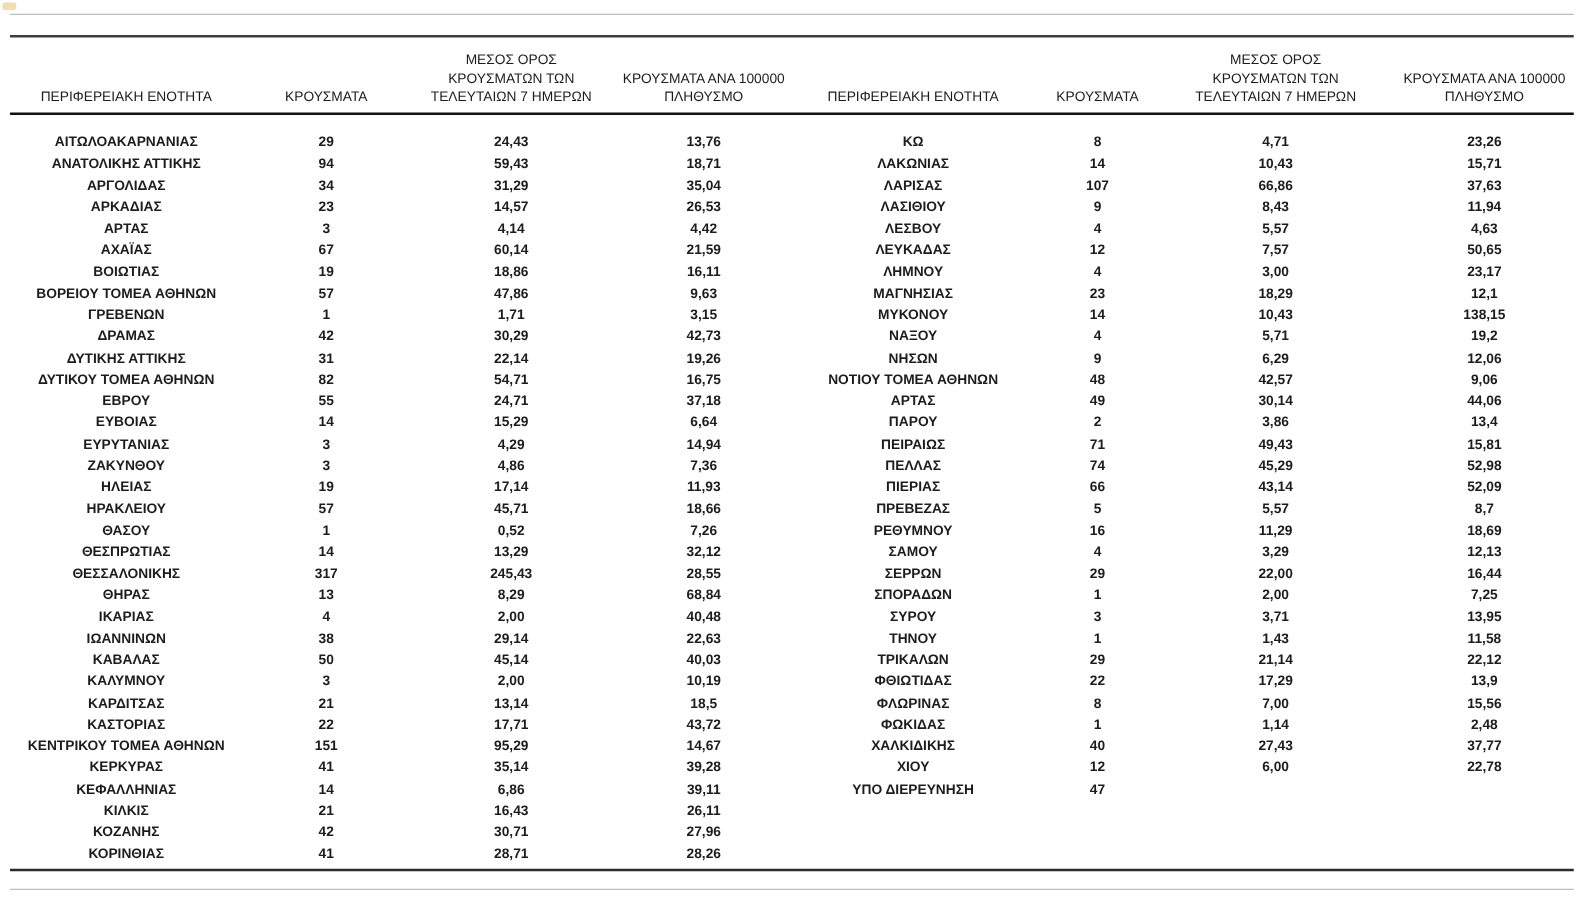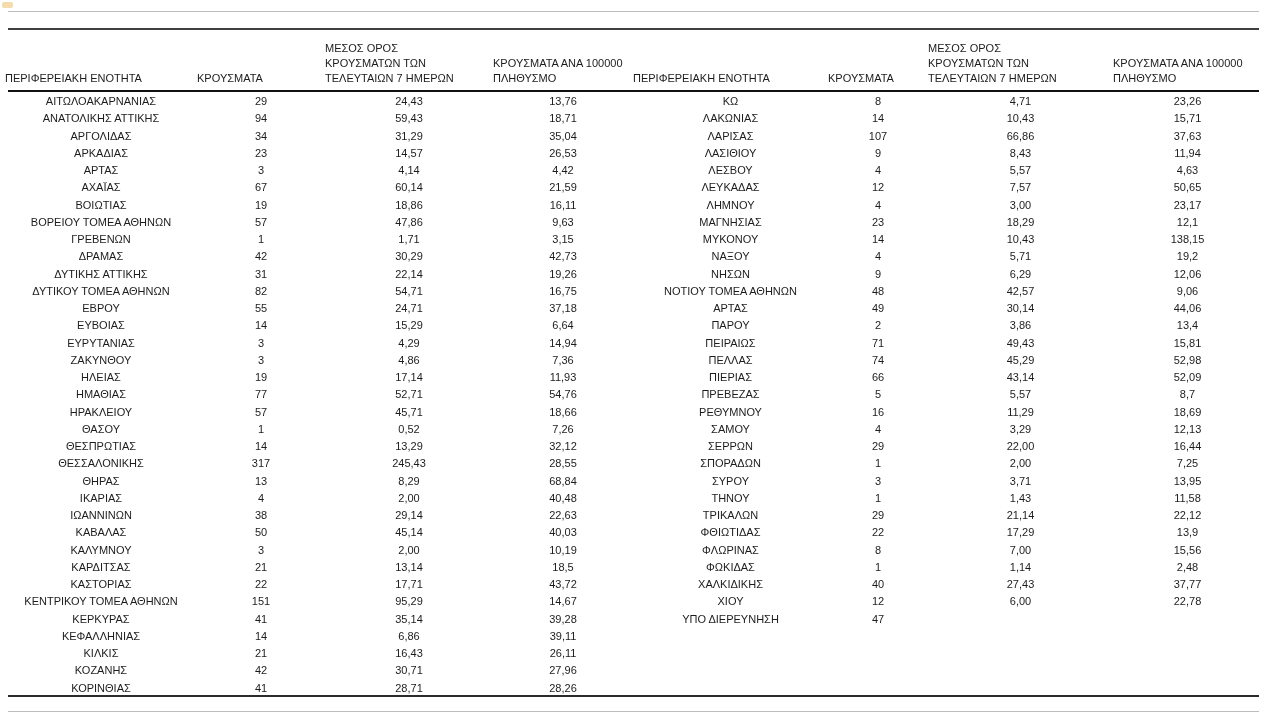--- a/index.html
+++ b/index.html
@@ -30,24 +30,24 @@
   .tbl{flex:0 0 auto;}
   .tbl.left{width:628px;}
   .tbl.right{width:629px;}
 
   .thead,.row{display:grid;}
   .tbl.left .thead,.tbl.left .row{grid-template-columns:192px 128px 168px 140px;}
   .tbl.right .thead,.tbl.right .row{grid-template-columns:195px 100px 185px 149px;}
 
   .thead{height:57px;align-items:end;padding-bottom:4px;}
   .hcell{
-    text-align:left;font-size:11px;line-height:15px;
+    text-align:center;font-size:11px;line-height:15px;
     white-space:nowrap;overflow:visible;
   }
-  .tbody{margin-top:3px;}
+  .tbody{margin-top:16px;font-weight:bold;}
   .row{height:17.26px;align-items:center;}
   .cell{
     text-align:center;font-size:11px;line-height:17px;white-space:nowrap;
   }
 </style>
 </head>
 <body>
 
 <div class="mark"></div>
 <div class="hr hr-top-light"></div>
@@ -173,26 +173,20 @@
           <span class="cell">4,86</span>
           <span class="cell">7,36</span>
         </div>
         <div class="row">
           <span class="cell">ΗΛΕΙΑΣ</span>
           <span class="cell">19</span>
           <span class="cell">17,14</span>
           <span class="cell">11,93</span>
         </div>
         <div class="row">
-          <span class="cell">ΗΜΑΘΙΑΣ</span>
-          <span class="cell">77</span>
-          <span class="cell">52,71</span>
-          <span class="cell">54,76</span>
-        </div>
-        <div class="row">
           <span class="cell">ΗΡΑΚΛΕΙΟΥ</span>
           <span class="cell">57</span>
           <span class="cell">45,71</span>
           <span class="cell">18,66</span>
         </div>
         <div class="row">
           <span class="cell">ΘΑΣΟΥ</span>
           <span class="cell">1</span>
           <span class="cell">0,52</span>
           <span class="cell">7,26</span>

